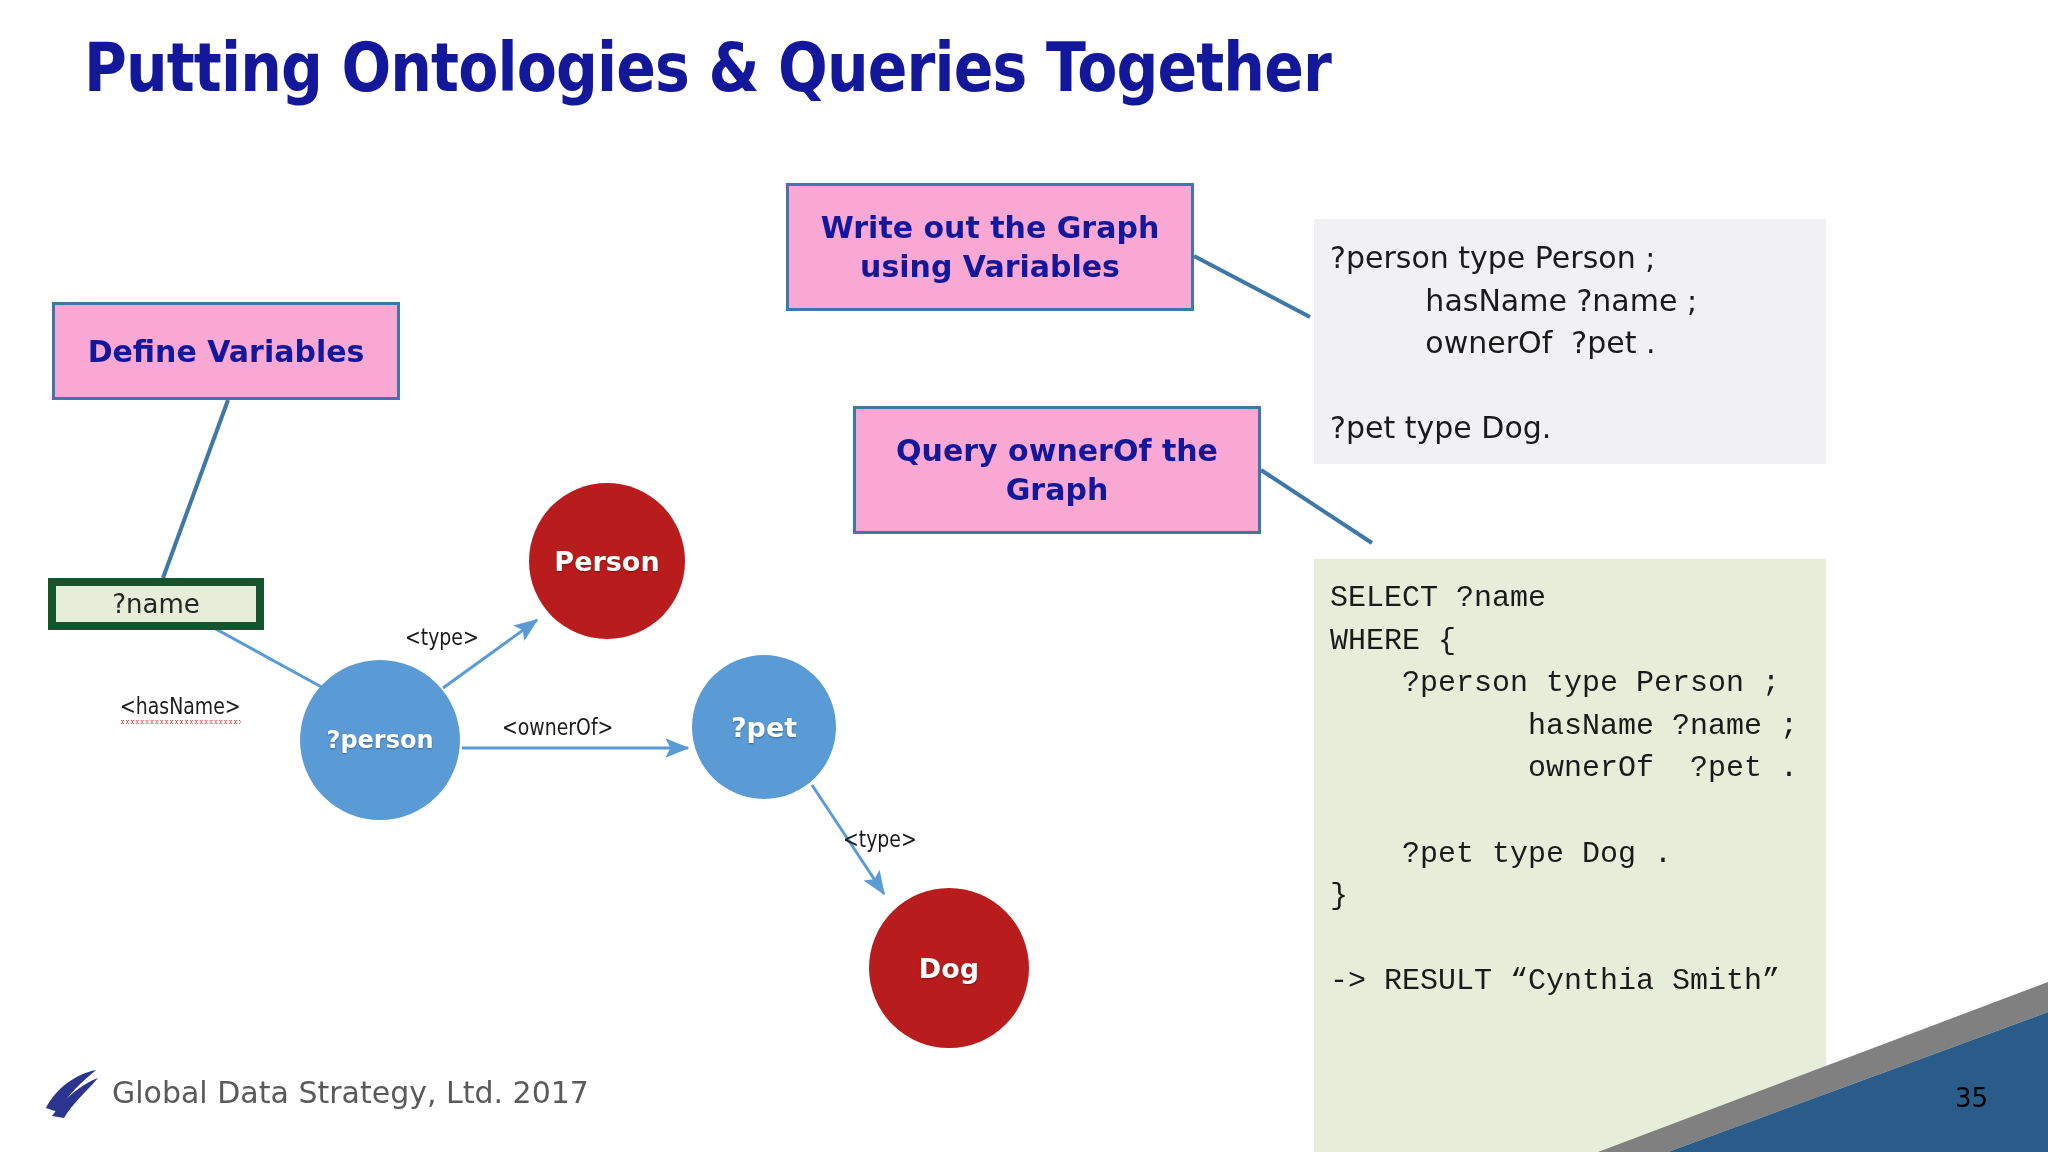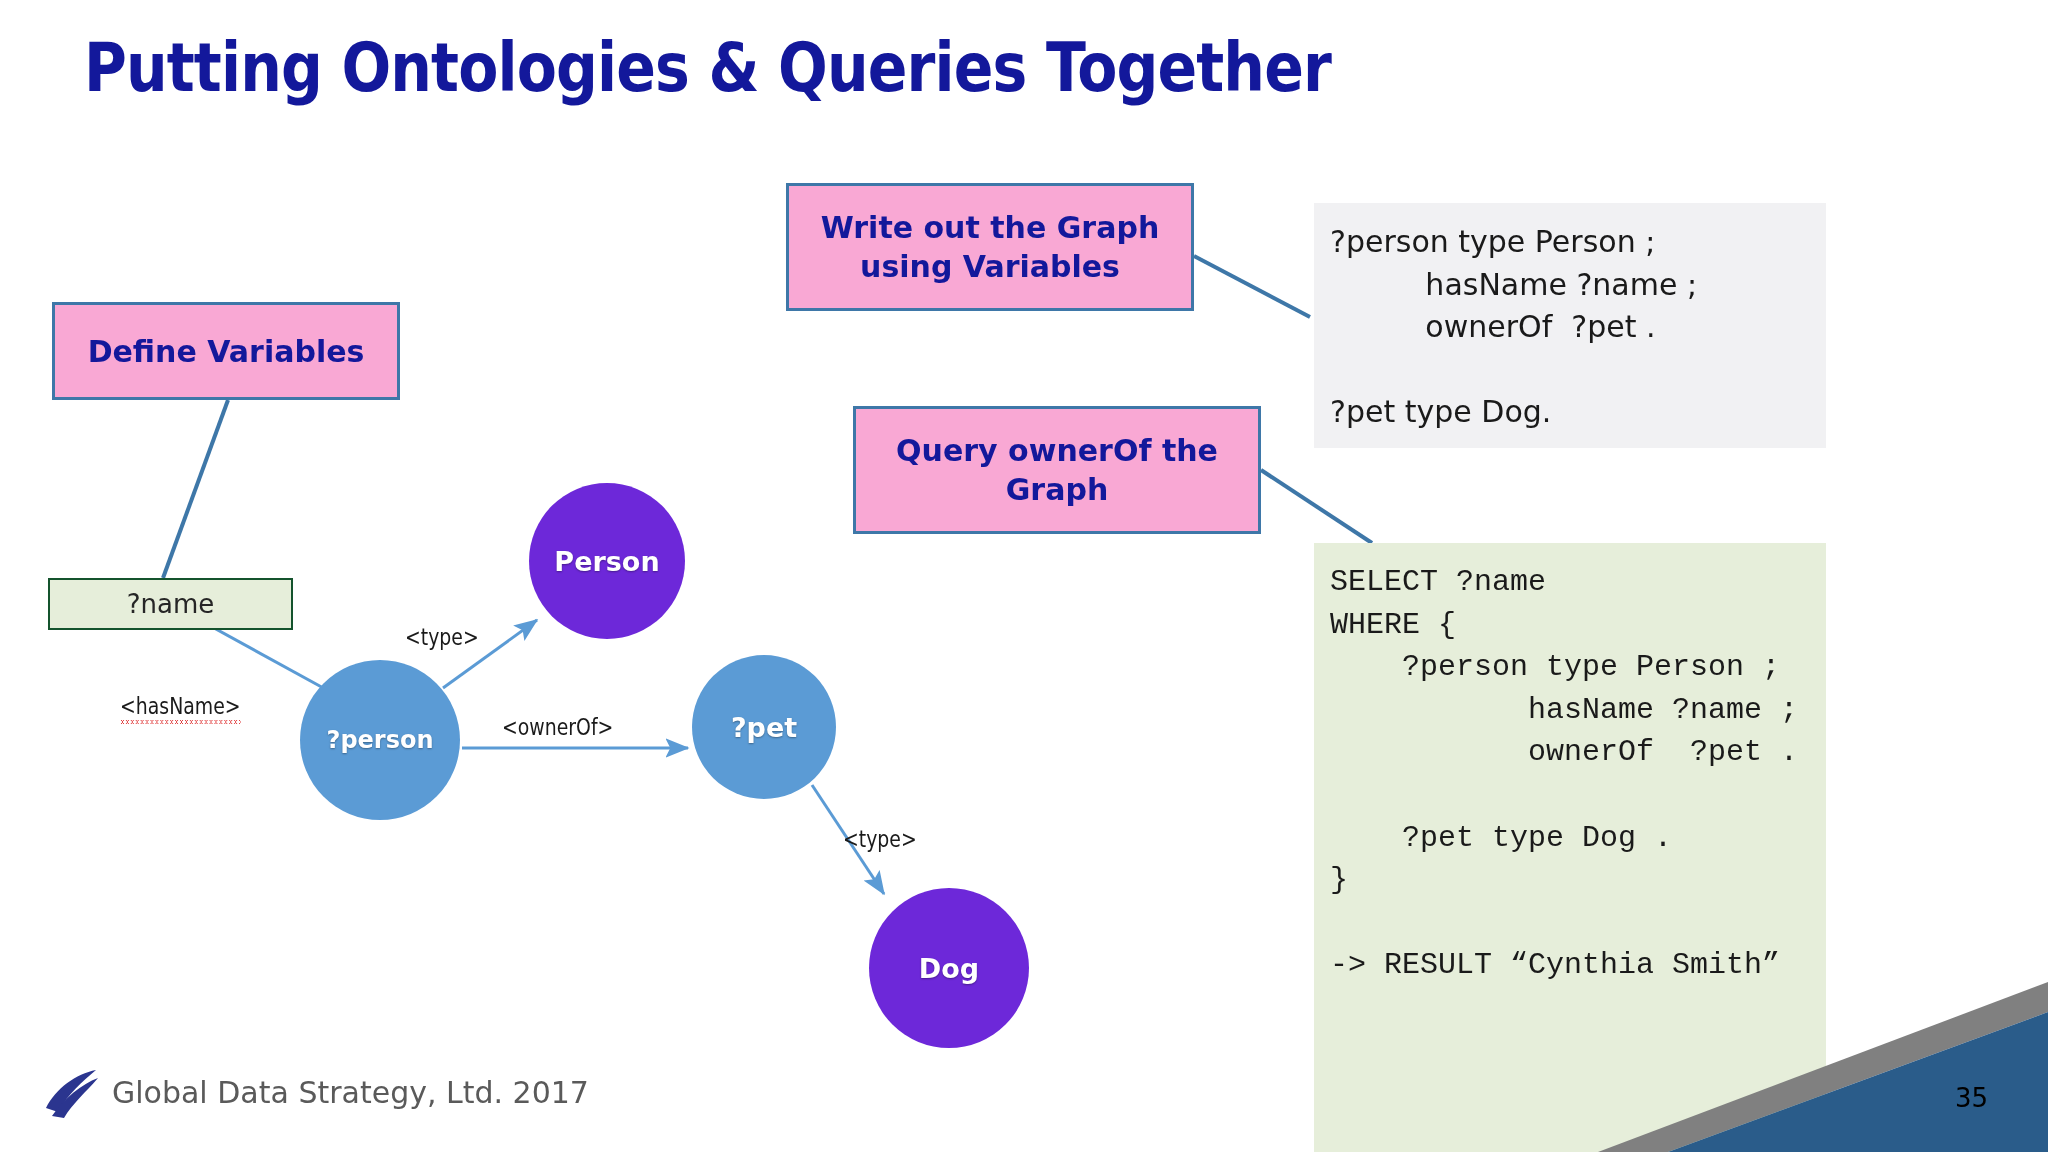--- a/index.html
+++ b/index.html
@@ -65,37 +65,38 @@
   
   .code-panel {
     position: absolute;
     box-sizing: border-box;
     font-family: "DejaVu Sans", sans-serif;
     font-size: 30px;
     color: #1A1A1A;
     white-space: pre;
     line-height: 1.42;
     padding: 18px 16px;
+    margin-top: 16px;
   }
   #panel-graph {
     left: 1314px; top: 203px; width: 512px; height: 245px;
     background: #F1F1F3;
   }
   #panel-sparql {
     left: 1314px; top: 543px; width: 512px; height: 668px;
     background: #E6EEDA;
     font-family: Liberation Mono, monospace;
   }
 
   
   #var-name-box {
     position: absolute;
-    left: 48px; top: 578px; width: 245px; height: 52px;
+    left: 48px; top: 578px; width: 216px; height: 52px;
     background: #E6EEDA;
-    border: 2px solid #14532d;
+    border: 8px solid #14532d;
     box-sizing: border-box;
     display: flex;
     align-items: center;
     justify-content: center;
     font-family: "DejaVu Sans", sans-serif;
     font-size: 26px;
     color: #262626;
   }
 
   
@@ -103,21 +104,21 @@
     position: absolute;
     border-radius: 50%;
     display: flex;
     align-items: center;
     justify-content: center;
     color: #ffffff;
     font-family: "DejaVu Sans", sans-serif;
     font-weight: bold;
     text-shadow: 0 1px 2px rgba(0,0,0,.35);
   }
-  .node-dark  { background: #6d28d9; }
+  .node-dark  { background: #b91c1c; }
   .node-light { background: #5B9BD5; }
 
   #node-person-class { left: 529px; top: 483px; width: 156px; height: 156px; font-size: 27px; }
   #node-person-var   { left: 300px; top: 660px; width: 160px; height: 160px; font-size: 24px; }
   #node-pet-var      { left: 692px; top: 655px; width: 144px; height: 144px; font-size: 27px; }
   #node-dog-class    { left: 869px; top: 888px; width: 160px; height: 160px; font-size: 27px; }
 
   
   .edge-label {
     position: absolute;

